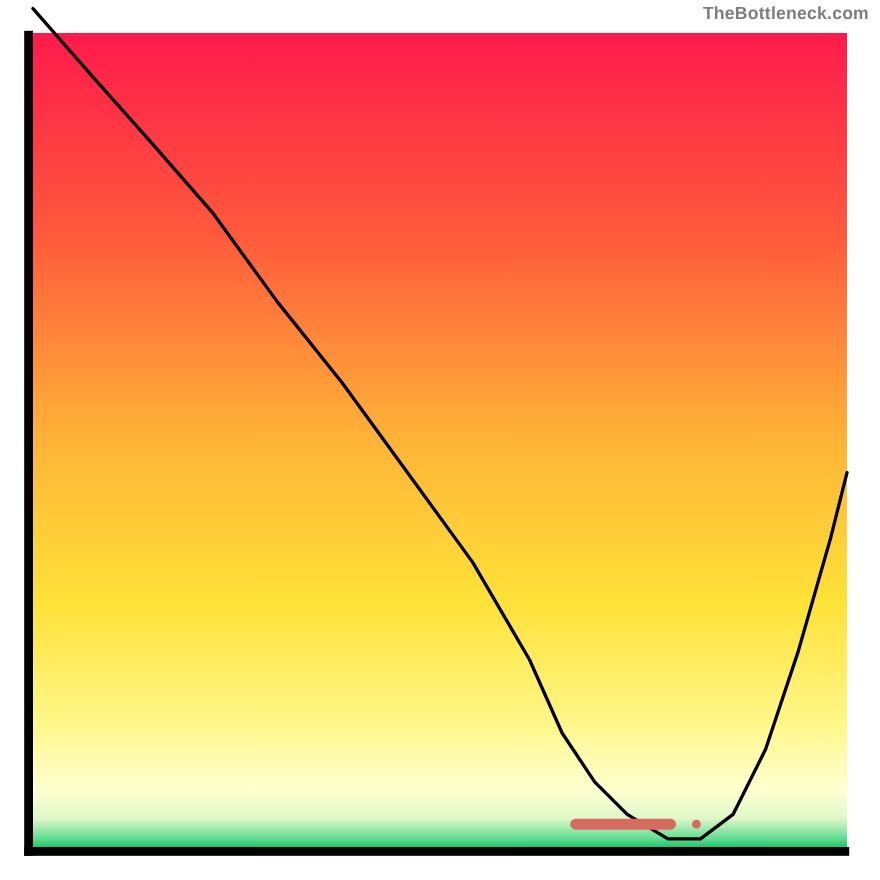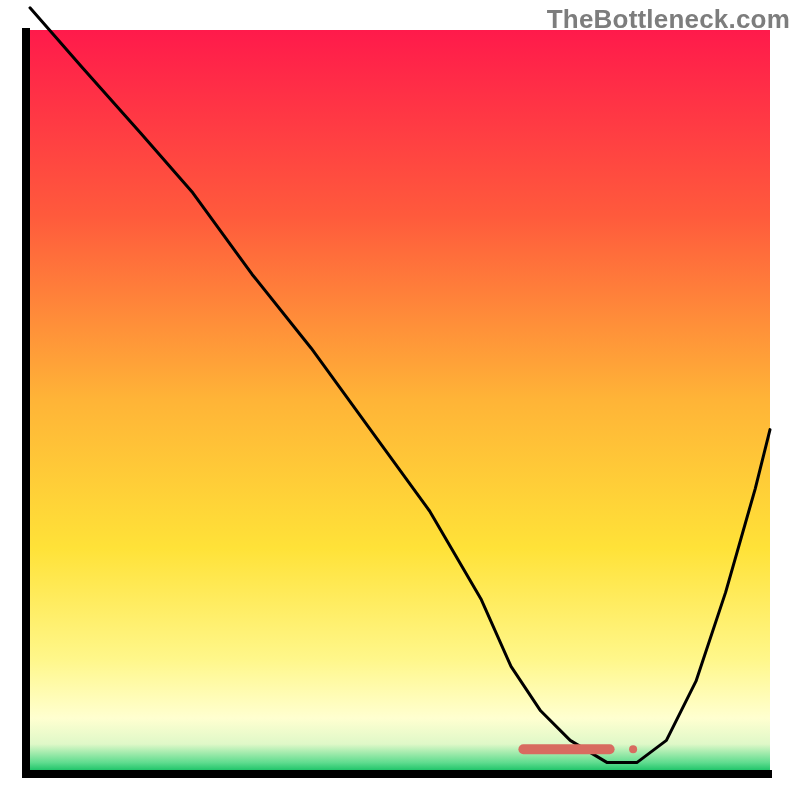--- a/index.html
+++ b/index.html
@@ -13,21 +13,21 @@
   }
   .stage {
     position: relative;
     width: 800px;
     height: 800px;
   }
   .watermark {
     position: absolute;
     top: 4px;
     right: 10px;
-    font-size: 26px;
+    font-size: 16px;
     font-weight: 600;
     color: #7d7d7d;
     letter-spacing: 0.2px;
   }
   svg {
     display: block;
   }
 </style>
 </head>
 <body>

